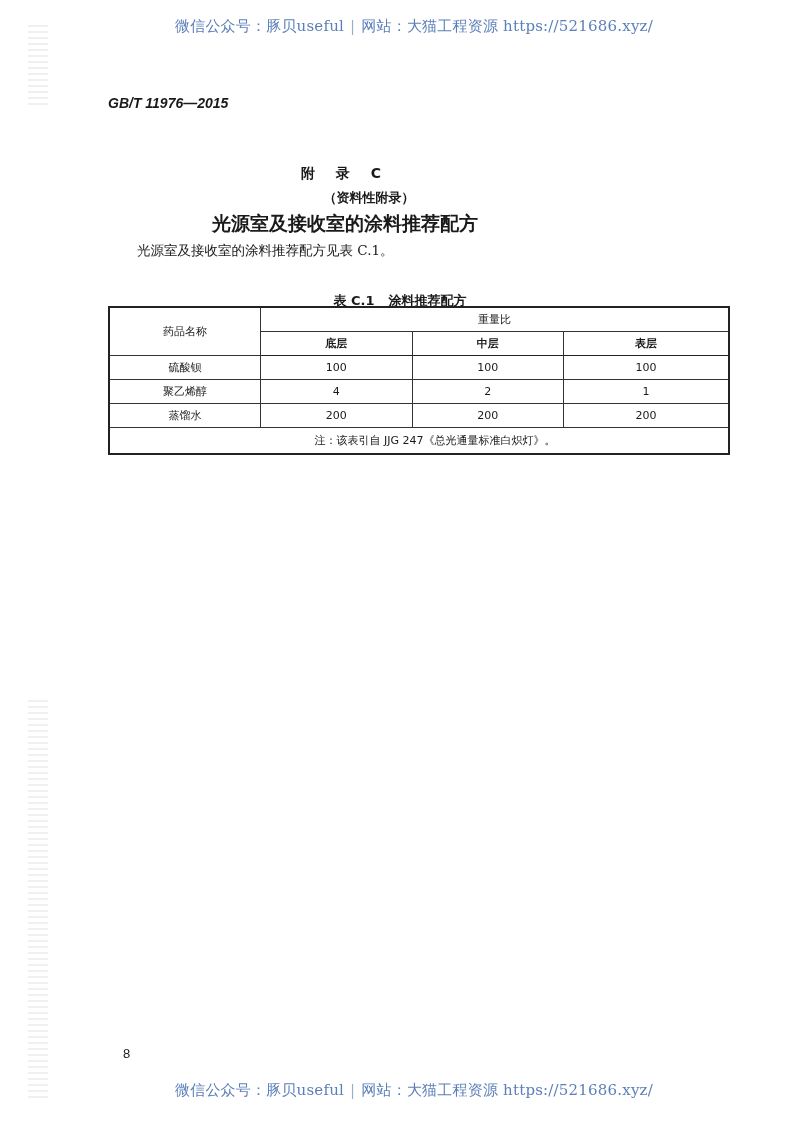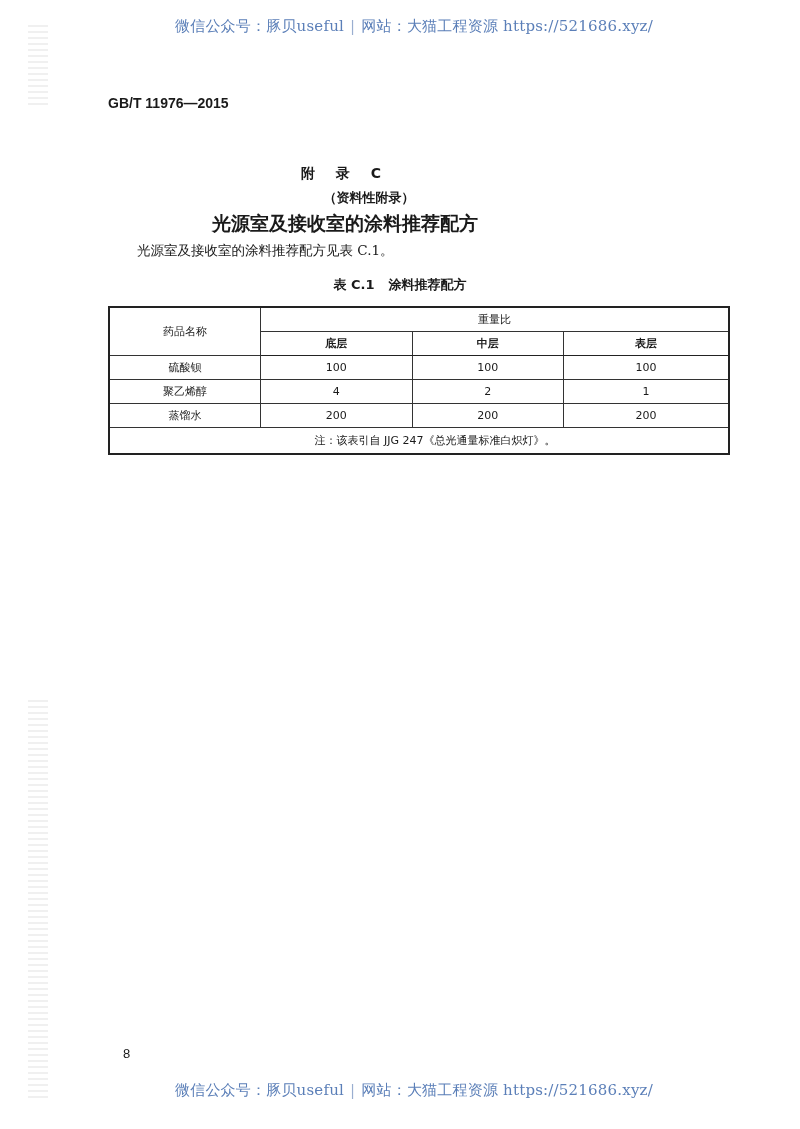--- a/index.html
+++ b/index.html
@@ -1,27 +1,27 @@
 <!DOCTYPE html>
 <html><head>
 <meta charset="utf-8">
 <style>
   html, body { margin: 0; padding: 0; background: #ffffff; }
   body { width: 800px; height: 1129px; position: relative; overflow: hidden; font-family: "DejaVu Serif", "Liberation Serif", serif; color: #1a1a1a; }
   .watermark { position: absolute; left: 12px; width: 784px; text-align: center; font-size: 15px; color: #5b7fb8; font-family: "DejaVu Serif", serif; letter-spacing: 0.2px; margin-left: 10px; }
   .wm-top { top: 17px; }
   .wm-bottom { top: 1081px; }
   .wm-sep { color: #9aaed0; margin: 0 6px; }
-  .std-no { position: absolute; left: 108px; top: 95px; font-size: 14px; font-weight: bold; font-family: "Liberation Sans", sans-serif; }
+  .std-no { position: absolute; left: 108px; top: 95px; font-size: 14px; font-weight: bold; font-family: "Liberation Sans", sans-serif; font-style: italic; }
   .annex-title { position: absolute; left: 0; width: 690px; text-align: center; font-weight: bold; font-family: "DejaVu Sans", sans-serif; }
   .annex-c { top: 165px; font-size: 14px; letter-spacing: 8px; }
   .annex-type { top: 189px; font-size: 13px; padding-left: 24px; }
   .annex-name { top: 211px; font-size: 19px; }
   .intro { position: absolute; left: 137px; top: 242px; font-size: 13.5px; text-align: right; }
-  .table-caption { position: absolute; left: 0; width: 800px; text-align: center; top: 276px; font-size: 13px; font-weight: bold; font-family: "DejaVu Sans", sans-serif; }
+  .table-caption { position: absolute; left: 0; width: 800px; text-align: center; top: 292px; font-size: 13px; font-weight: bold; font-family: "DejaVu Sans", sans-serif; }
   .table-caption .gap { display: inline-block; width: 14px; }
   table.recipe { position: absolute; left: 108px; top: 306px; width: 622px; border-collapse: collapse; border: 2px solid #222; font-size: 11px; font-family: "DejaVu Sans", sans-serif; }
   table.recipe td, table.recipe th { border: 1px solid #333; text-align: center; font-weight: normal; padding: 0; height: 23px; margin-top: 26px; }
   table.recipe th.hdr { height: 23px; }
   table.recipe tr.head-bottom th { border-bottom: 1.5px solid #222; font-weight: bold; }
   table.recipe td.note { text-align: center; padding-left: 32px; height: 25px; border-top: 1.5px solid #222; }
   .col1 { width: 152px; }
   .col2 { width: 152px; }
   .col3 { width: 152px; }
   .col4 { width: 166px; }

